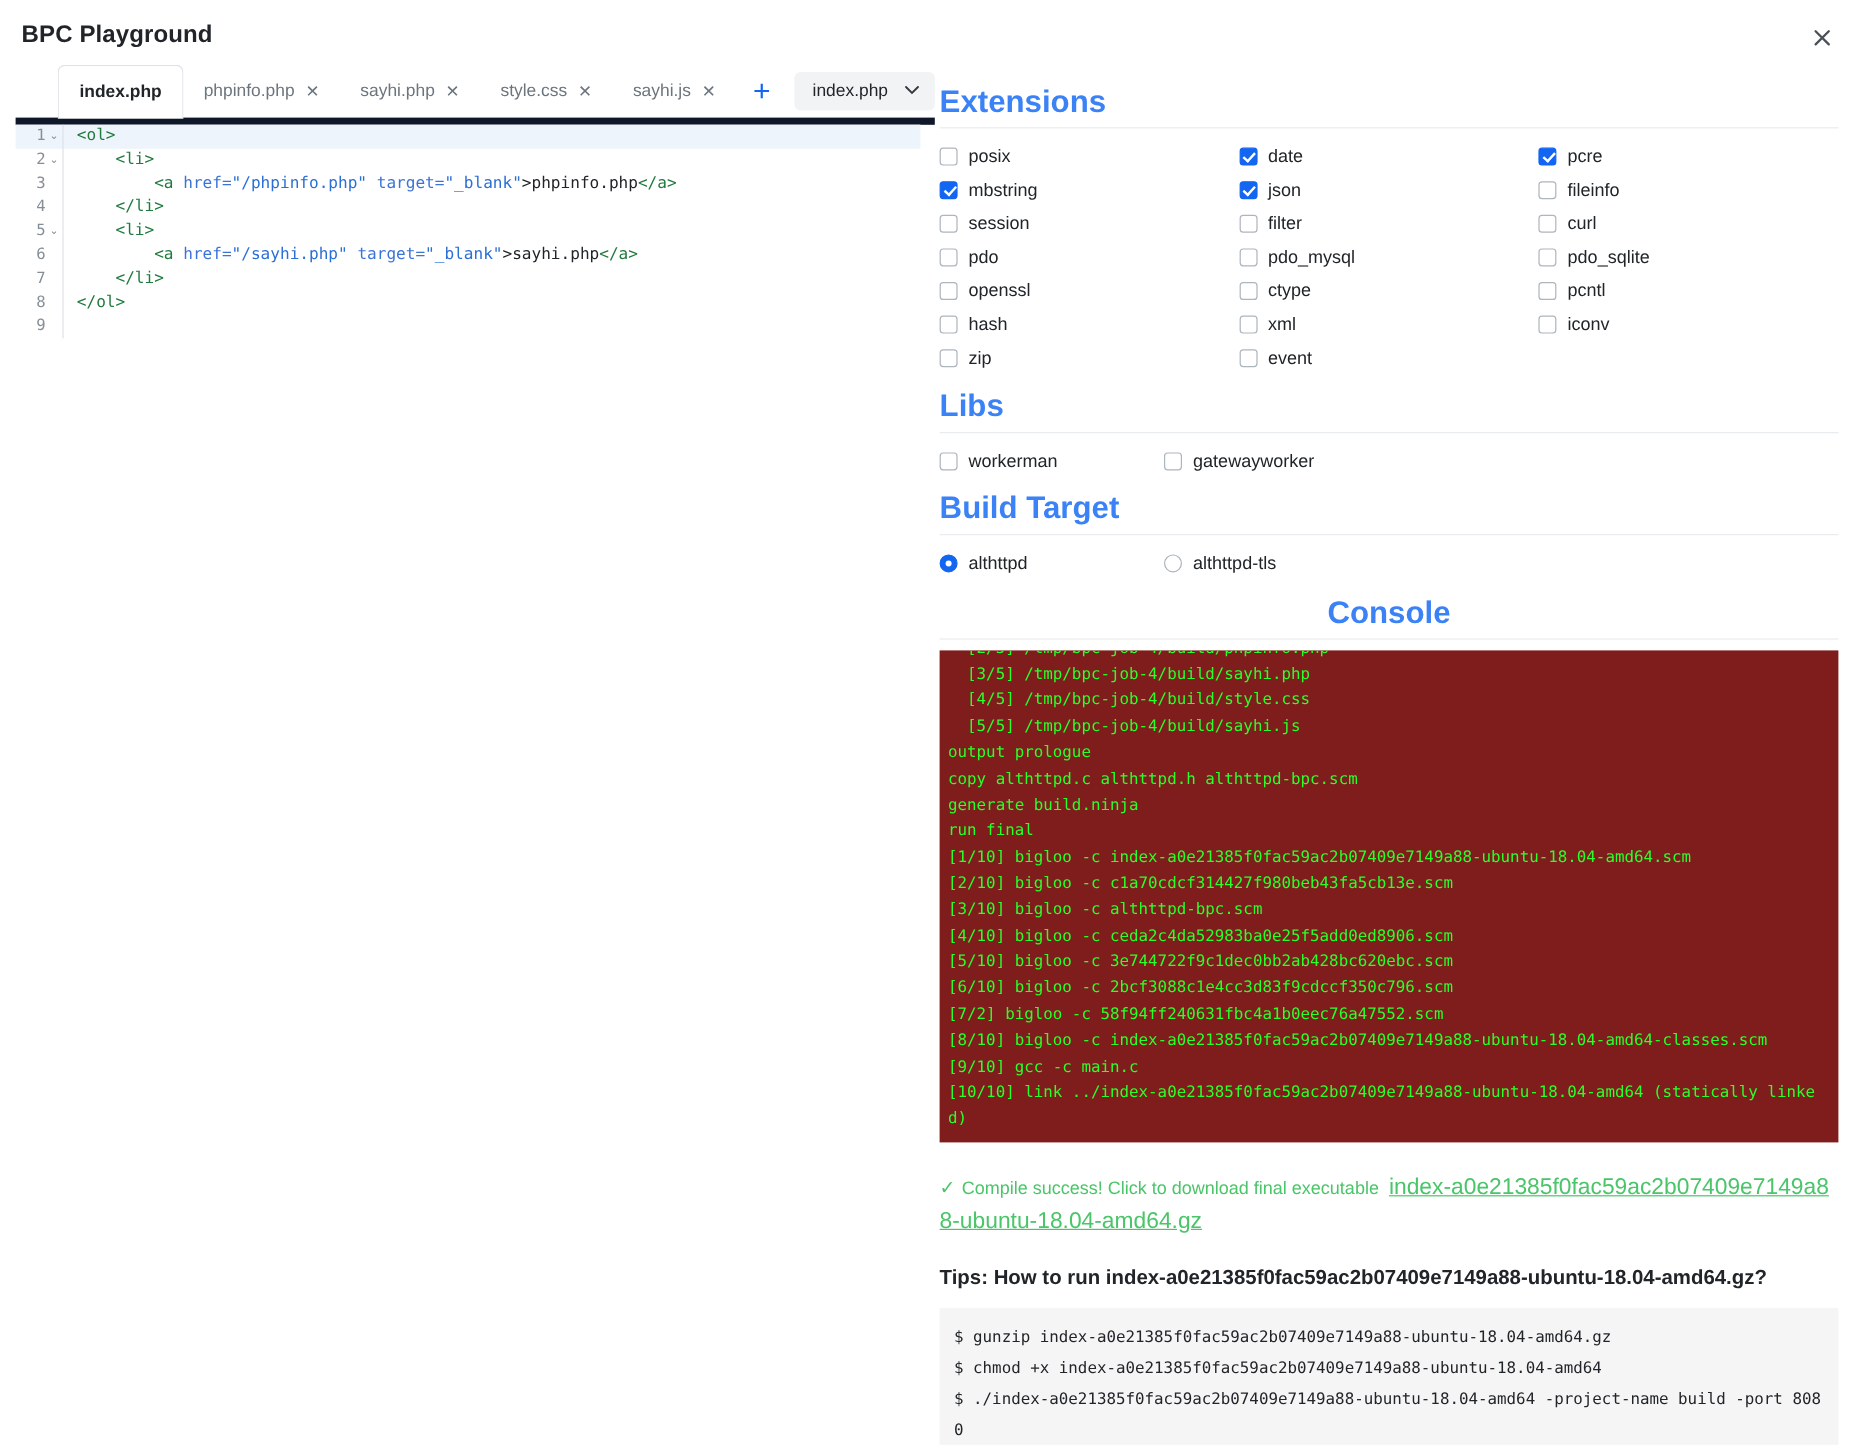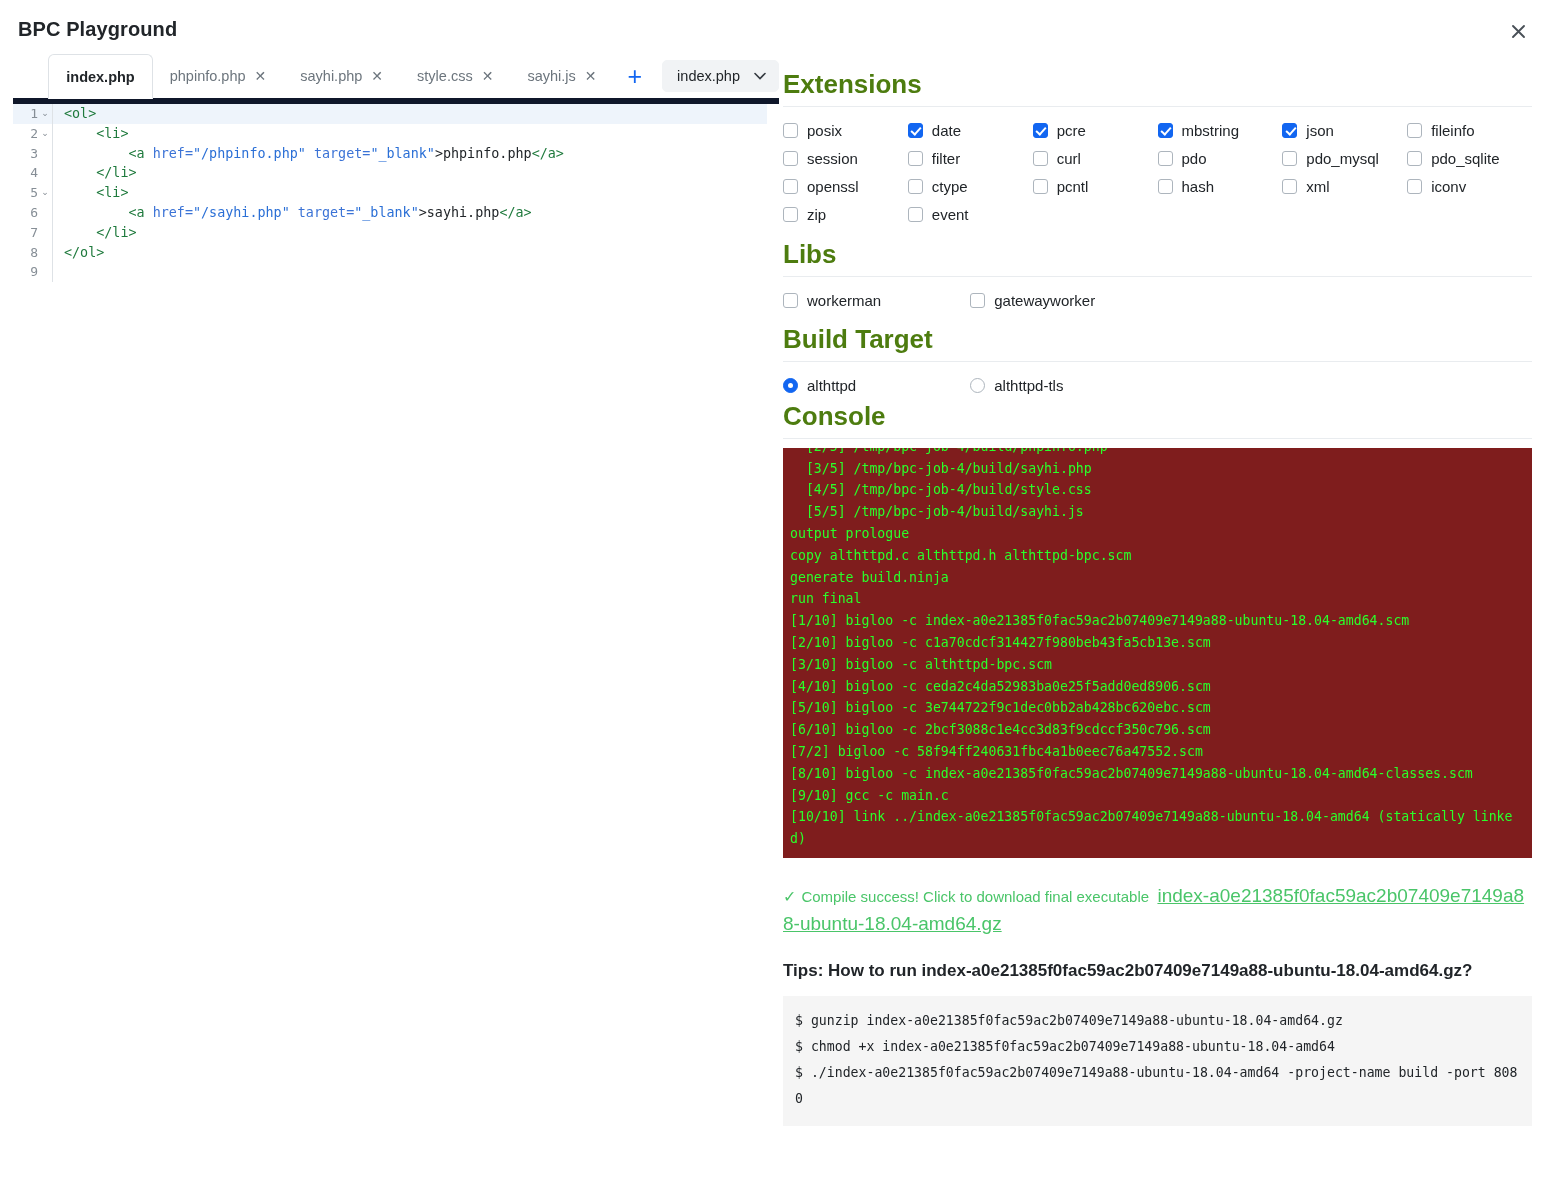--- a/index.html
+++ b/index.html
@@ -97,31 +97,31 @@
   .t-attr { color: #3b73d6; }
   .t-val  { color: #2a6fd6; }
   .t-txt  { color: #212529; }
 
   
   #right-pane {
     position: absolute; left: 780px; top: 58px; width: 767px; height: 1146px;
     padding: 0 15px 0 3px;
   }
   .section-h {
-    font-size: 26px; font-weight: bold; color: #4d7c0f;
+    font-size: 26px; font-weight: bold; color: #3b82f6;
     margin: 0; padding: 0 0 6px 0;
     border-bottom: 1px solid #e9ecef;
   }
   #h-ext { margin-top: 11px; }
   #h-libs { margin-top: 11px; }
   #h-bt { margin-top: 10px; }
-  #h-console { margin-top: 2px; }
+  #h-console { margin-top: 12px; text-align: center; }
 
   .opt-grid { display: grid; margin-top: 9px; }
-  .grid4 { grid-template-columns: repeat(6, 1fr); row-gap: 0; }
+  .grid4 { grid-template-columns: repeat(3, 1fr); row-gap: 0; }
   .grid2 { grid-template-columns: repeat(4, 1fr); }
   .opt {
     display: flex; align-items: center; gap: 9px;
     height: 28px; font-size: 15px; color: #212529; cursor: pointer;
   }
   .cbox {
     width: 15px; height: 15px; border: 1px solid #adb5bd; border-radius: 3px;
     background: #fff; flex: 0 0 15px; position: relative;
   }
   .cbox.on { background: #1266f1; border-color: #1266f1; }

